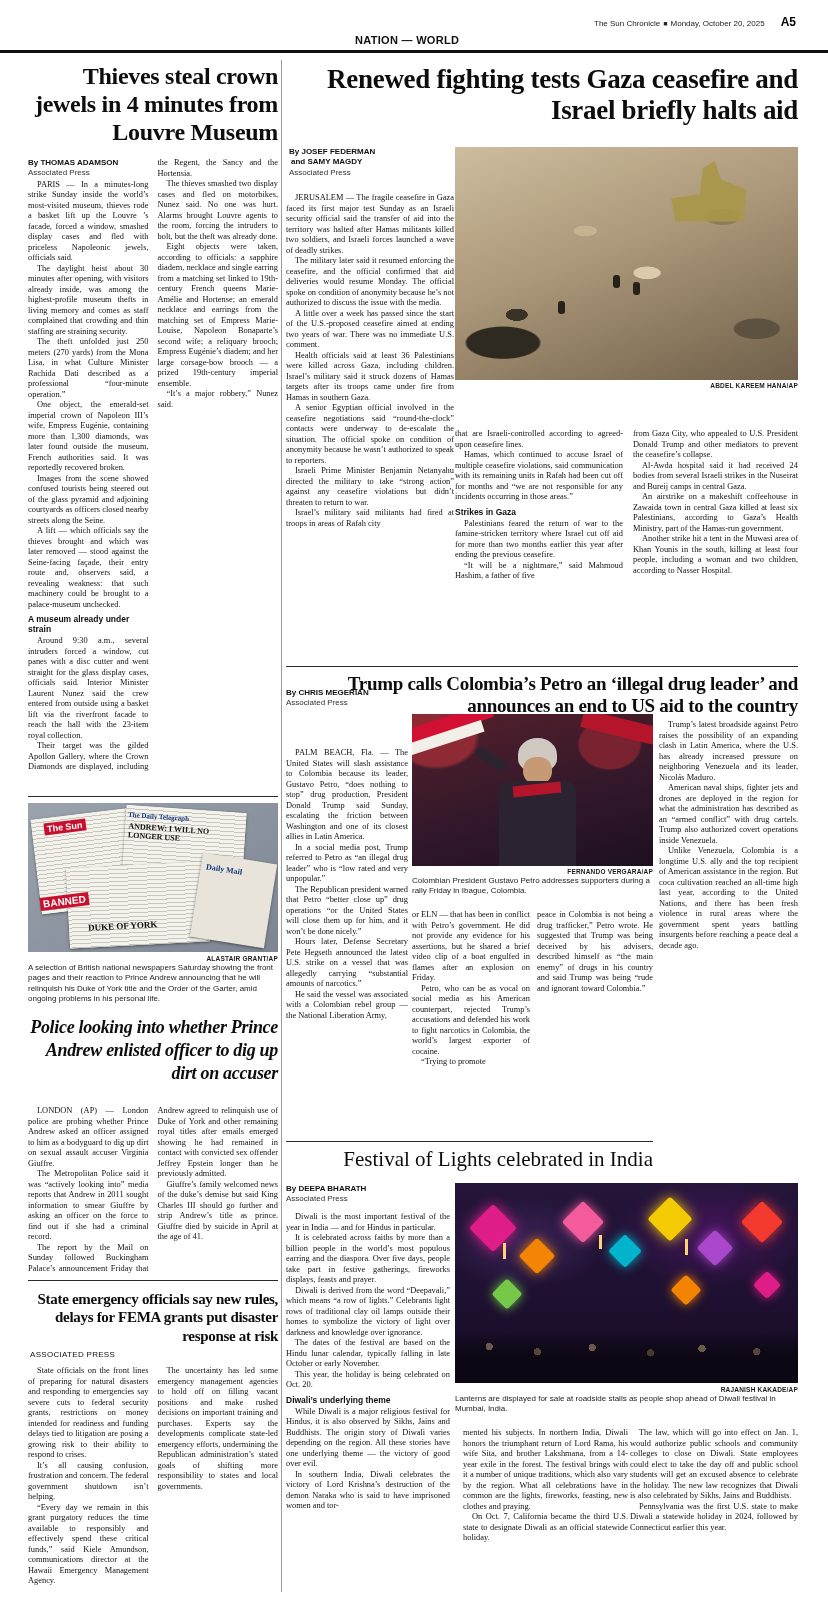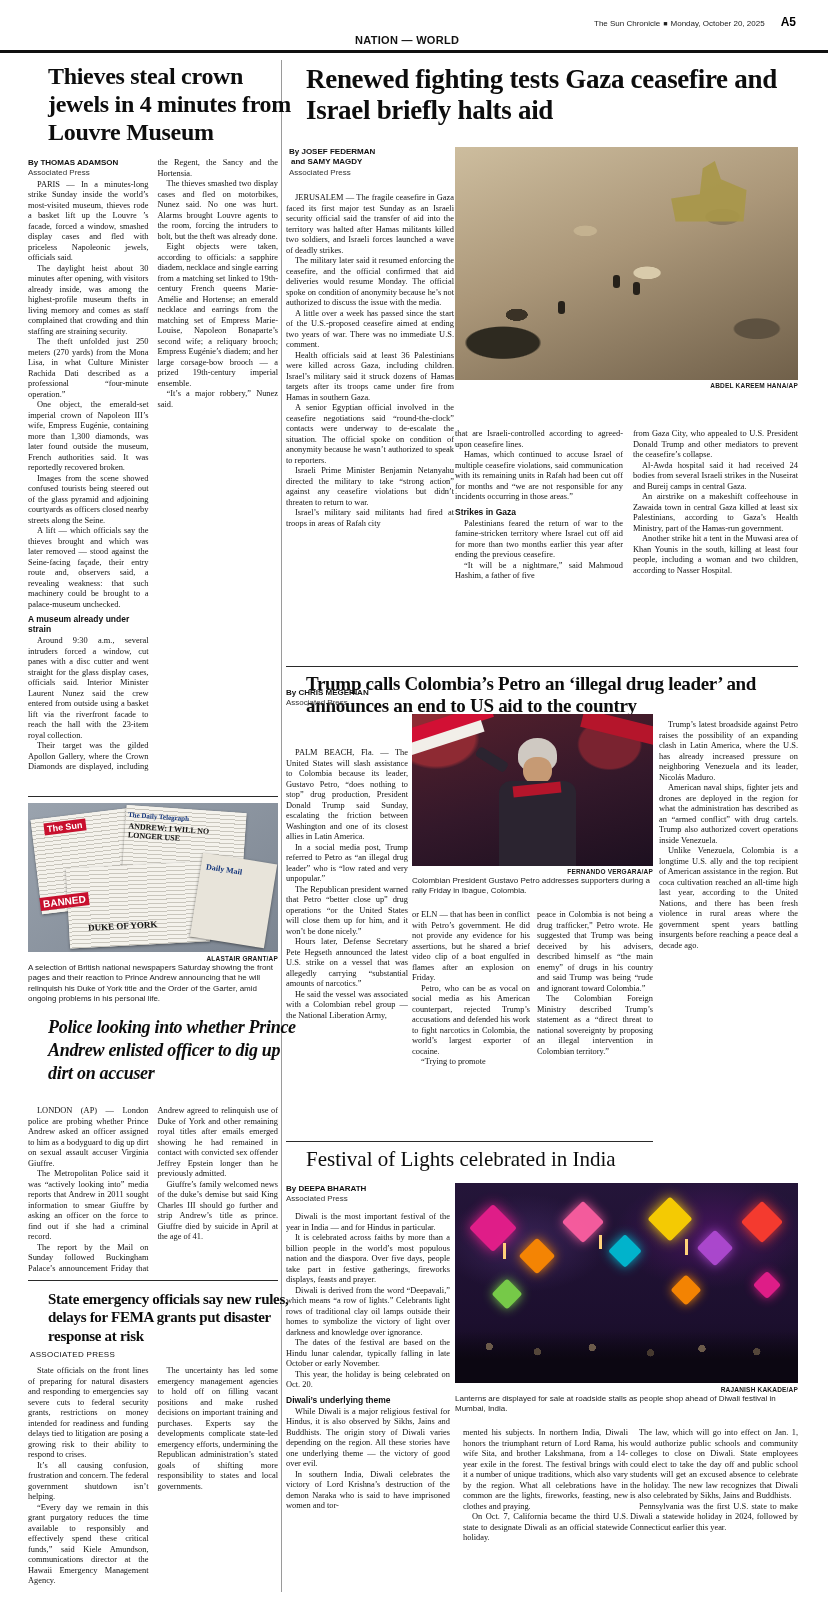--- a/index.html
+++ b/index.html
@@ -13,21 +13,21 @@
   
   .meta { top:15px; right:32px; font:8px "Liberation Sans", sans-serif; color:#222; }
   .meta .sq { font-size:7px; margin:0 3px; }
   .meta .pgno { font:bold 12px "Liberation Sans", sans-serif; color:#000; margin-left:16px; }
   .section-label { top:34px; left:355px; font:bold 11px "Liberation Sans", sans-serif; letter-spacing:.3px; }
   .toprule { top:50px; left:0; width:828px; height:3px; background:#101010; }
   .vrule { left:281px; top:60px; width:1px; height:1532px; background:#9a9a9a; }
   .hrule { height:1px; background:#2a2a2a; }
   
   .headline { font-family:"Liberation Serif", serif; font-weight:bold; color:#0d0d0d;
-              text-align:left; letter-spacing:-0.3px;margin-left:20px; }
+              text-align:right; letter-spacing:-0.3px; }
   .hl-louvre { font-size:24px; line-height:1.17; }
   .hl-gaza   { font-size:27px; line-height:1.16; }
   .hl-trump  { font-size:19px; line-height:1.16; }
   .hl-police { font-size:18px; line-height:1.28;font-style:italic; }
   .hl-fema   { font-size:15px; line-height:1.22; }
   .hl-india  { font-size:21px; line-height:1.1; font-weight:normal; letter-spacing:0; }
   
   .byline-name { font:bold 8px "Liberation Sans", sans-serif; color:#111; line-height:1.3; }
   .byline-org  { font:8px "Liberation Sans", sans-serif; color:#333; line-height:1.3; }
   .body-text { font-size:8.4px; line-height:1.25; text-align:justify; overflow:hidden; }
@@ -229,38 +229,37 @@
   <div class="abs credit" style="left:412px; top:868px; width:241px;">FERNANDO VERGARA/AP</div>
   <div class="abs caption" style="left:412px; top:876px; width:241px;">Colombian President Gustavo Petro addresses supporters during a rally Friday in Ibague, Colombia.</div>
 
   <div class="abs body-text" style="left:412px; top:910px; width:118px; height:228px;">
       <p class="bp noindent">or ELN — that has been in conflict with Petro’s government. He did not provide any evidence for his assertions, but he shared a brief video clip of a boat engulfed in flames after an explosion on Friday.</p>
       <p class="bp">Petro, who can be as vocal on social media as his American counterpart, rejected Trump’s accusations and defended his work to fight narcotics in Colombia, the world’s largest exporter of cocaine.</p>
       <p class="bp">“Trying to promote</p>
     </div>
   <div class="abs body-text" style="left:537px; top:910px; width:116px; height:228px;">
       <p class="bp noindent">peace in Colombia is not being a drug trafficker,” Petro wrote. He suggested that Trump was being deceived by his advisers, described himself as “the main enemy” of drugs in his country and said Trump was being “rude and ignorant toward Colombia.”</p>
-      <p class="bp">The Colombian Foreign Ministry described Trump’s statement as a “direct threat to national sovereignty by proposing an illegal intervention in Colombian territory.”</p>
     </div>
   <div class="abs body-text" style="left:659px; top:720px; width:139px; height:416px;">
       <p class="bp">Trump’s latest broadside against Petro raises the possibility of an expanding clash in Latin America, where the U.S. has already increased pressure on neighboring Venezuela and its leader, Nicolás Maduro.</p>
       <p class="bp">American naval ships, fighter jets and drones are deployed in the region for what the administration has described as an “armed conflict” with drug cartels. Trump also authorized covert operations inside Venezuela.</p>
       <p class="bp">Unlike Venezuela, Colombia is a longtime U.S. ally and the top recipient of American assistance in the region. But coca cultivation reached an all-time high last year, according to the United Nations, and there has been fresh violence in rural areas where the government spent years battling insurgents before reaching a peace deal a decade ago.</p>
     </div>
 
   <div class="abs hrule" style="left:286px; top:1141px; width:367px;"></div>
 
   <div class="abs headline hl-india" style="left:286px; top:1148px; width:367px;">Festival of Lights celebrated in India</div>
   <div class="abs" style="left:286px; top:1184px;">
     <div class="byline-name">By DEEPA BHARATH</div>
     <div class="byline-org">Associated Press</div>
   </div>
   <div class="abs body-text" style="left:286px; top:1212px; width:164px; height:383px;">
       <p class="bp">Diwali is the most important festival of the year in India — and for Hindus in particular.</p>
-      <p class="bp">It is celebrated across faiths by more than a billion people in the world’s most populous nation and the diaspora. Over five days, people take part in festive gatherings, fireworks displays, feasts and prayer.</p>
+      <p class="bp">It is celebrated across faiths by more than a billion people in the world’s most populous earring and the diaspora. Over five days, people take part in festive gatherings, fireworks displays, feasts and prayer.</p>
       <p class="bp">Diwali is derived from the word “Deepavali,” which means “a row of lights.” Celebrants light rows of traditional clay oil lamps outside their homes to symbolize the victory of light over darkness and knowledge over ignorance.</p>
       <p class="bp">The dates of the festival are based on the Hindu lunar calendar, typically falling in late October or early November.</p>
       <p class="bp">This year, the holiday is being celebrated on Oct. 20.</p>
       <div class="subhead">Diwali’s underlying theme</div>
       <p class="bp">While Diwali is a major religious festival for Hindus, it is also observed by Sikhs, Jains and Buddhists. The origin story of Diwali varies depending on the region. All these stories have one underlying theme — the victory of good over evil.</p>
       <p class="bp">In southern India, Diwali celebrates the victory of Lord Krishna’s destruction of the demon Naraka who is said to have imprisoned women and tor-</p>
     </div>
 
   <div class="abs photo photo-diwali" style="left:455px; top:1183px; width:343px; height:200px;">
     <div class="lant"></div>

